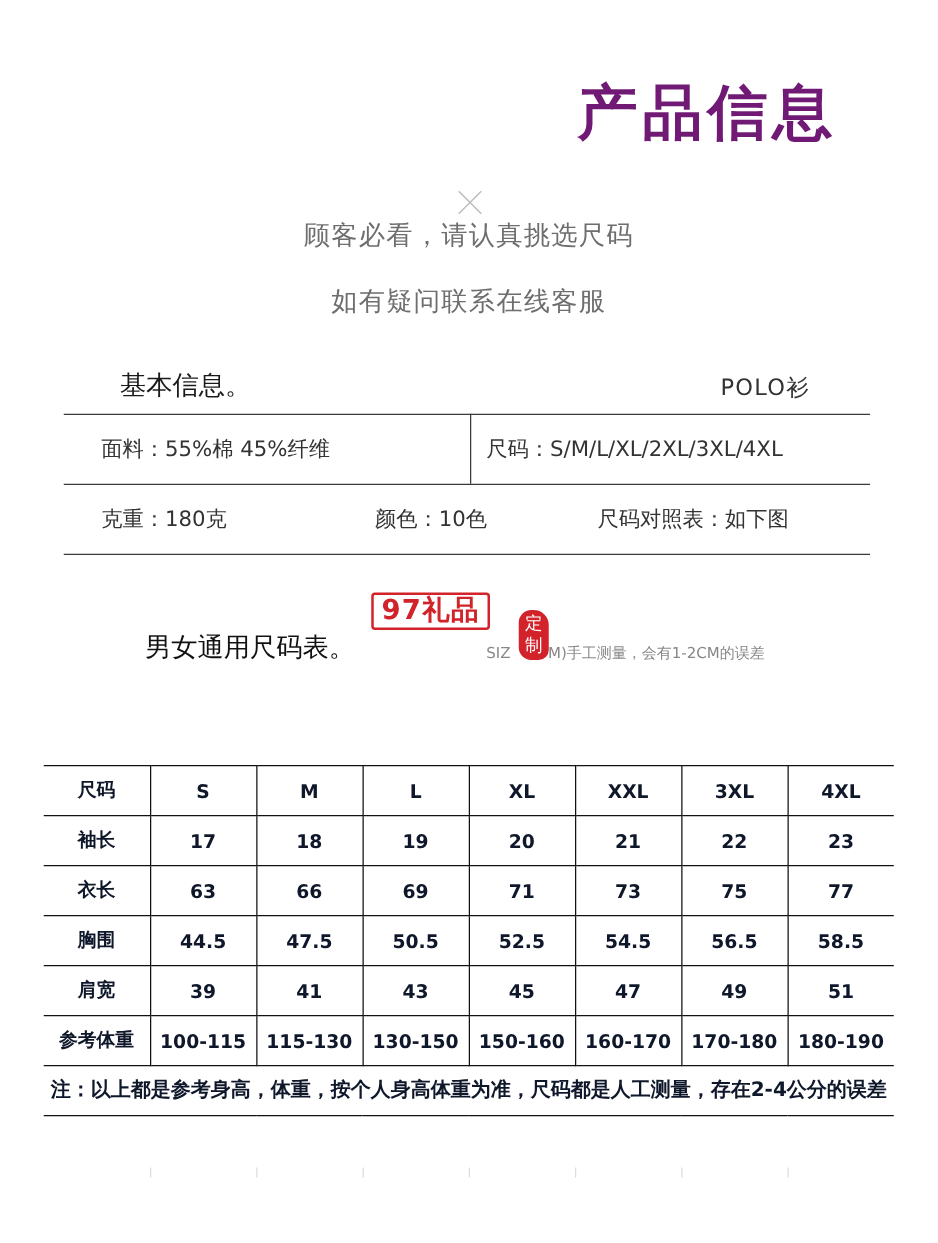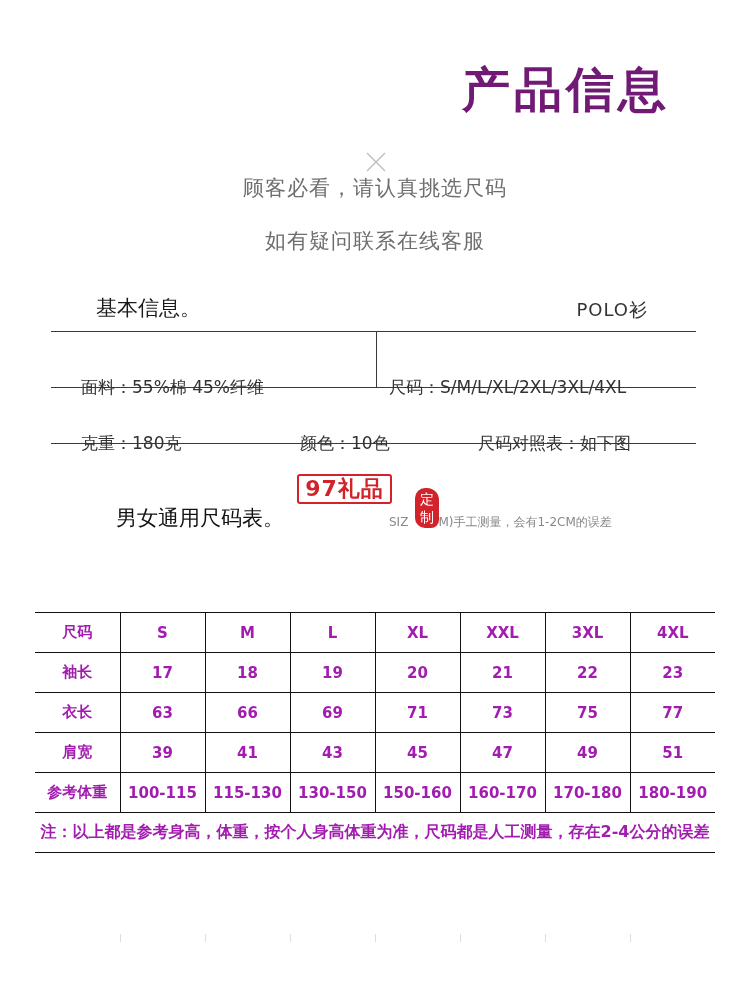--- a/index.html
+++ b/index.html
@@ -24,21 +24,21 @@
       position: absolute; top: 294px; left: 96px; font-size: 21px; color: #1a1a1a;
     }
     .basic-type {
       position: absolute; top: 298px; right: 102px; font-size: 18px; color: #333; letter-spacing: 1px; margin-left: 22px;
     }
     .hline {
       position: absolute; left: 51px; width: 645px; height: 1px; background: #3a3a3a;
     }
     .vline { position: absolute; width: 1px; background: #3a3a3a; }
     .info {
-      position: absolute; font-size: 17px; color: #333; margin-top: 28px;
+      position: absolute; font-size: 17px; color: #333;
     }
 
     .size-head {
       position: absolute; top: 504px; left: 96px; font-size: 21px; color: #111; margin-left: 20px;
     }
     .logo-box {
       position: absolute; left: 297px; top: 474px; width: 95px; height: 30px;
       border: 2px solid #d2232a; border-radius: 3px;
       color: #d2232a; font-weight: bold; font-size: 22px; line-height: 26px; text-align: center;
       letter-spacing: 1px;
@@ -52,21 +52,21 @@
     .size-note {
       position: absolute; top: 514px; left: 389px; font-size: 12px; color: #888;
     }
     .size-note .mask { display: inline-block; width: 30px; }
 
     .size-table {
       position: absolute; left: 35px; top: 612px; width: 679px;
       border-collapse: collapse; table-layout: fixed;
     }
     .size-table td {
-      height: 40px; text-align: center; font-weight: bold; font-size: 15px; color: #a21caf;
+      height: 40px; text-align: center; font-weight: bold; font-size: 15px; color: #0f172a;
       border-top: 1.5px solid #111; border-bottom: 1.5px solid #111;
       border-left: 1.5px solid #111; border-right: 1.5px solid #111;
       font-family: "DejaVu Sans", sans-serif;
     }
     .size-table tr td:first-child { border-left: none; }
     .size-table tr td:last-child { border-right: none; }
     .size-table td.note {
       border-left: none; border-right: none; font-size: 16px; height: 40px;
     }
     .size-table col.c0 { width: 85px; }
@@ -147,20 +147,30 @@
     <td>衣长</td>
     <td>63</td>
     <td>66</td>
     <td>69</td>
     <td>71</td>
     <td>73</td>
     <td>75</td>
     <td>77</td>
   </tr>
   <tr>
+    <td>胸围</td>
+    <td>44.5</td>
+    <td>47.5</td>
+    <td>50.5</td>
+    <td>52.5</td>
+    <td>54.5</td>
+    <td>56.5</td>
+    <td>58.5</td>
+  </tr>
+  <tr>
     <td>肩宽</td>
     <td>39</td>
     <td>41</td>
     <td>43</td>
     <td>45</td>
     <td>47</td>
     <td>49</td>
     <td>51</td>
   </tr>
   <tr>

